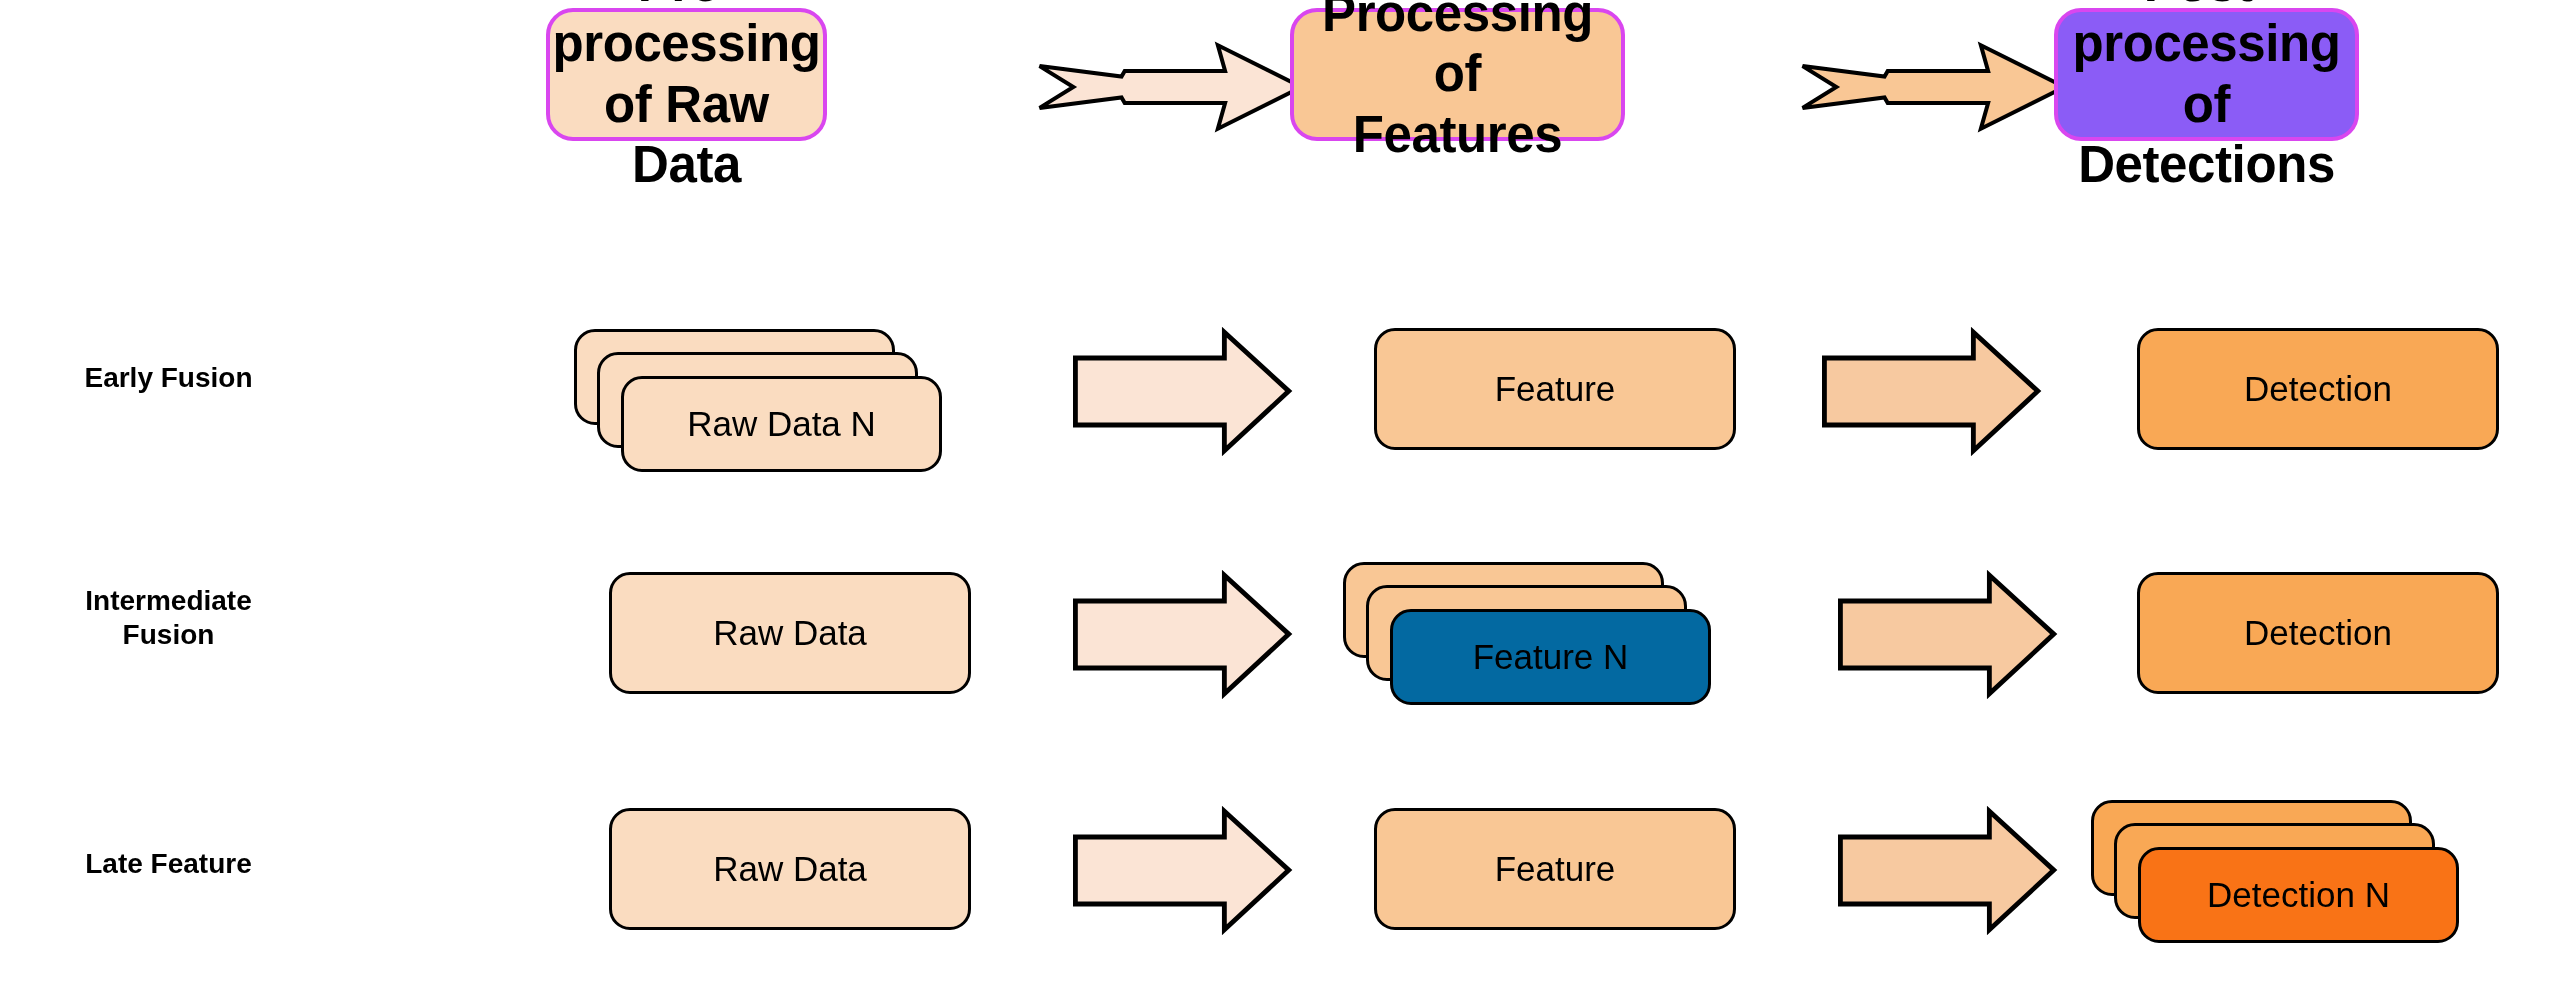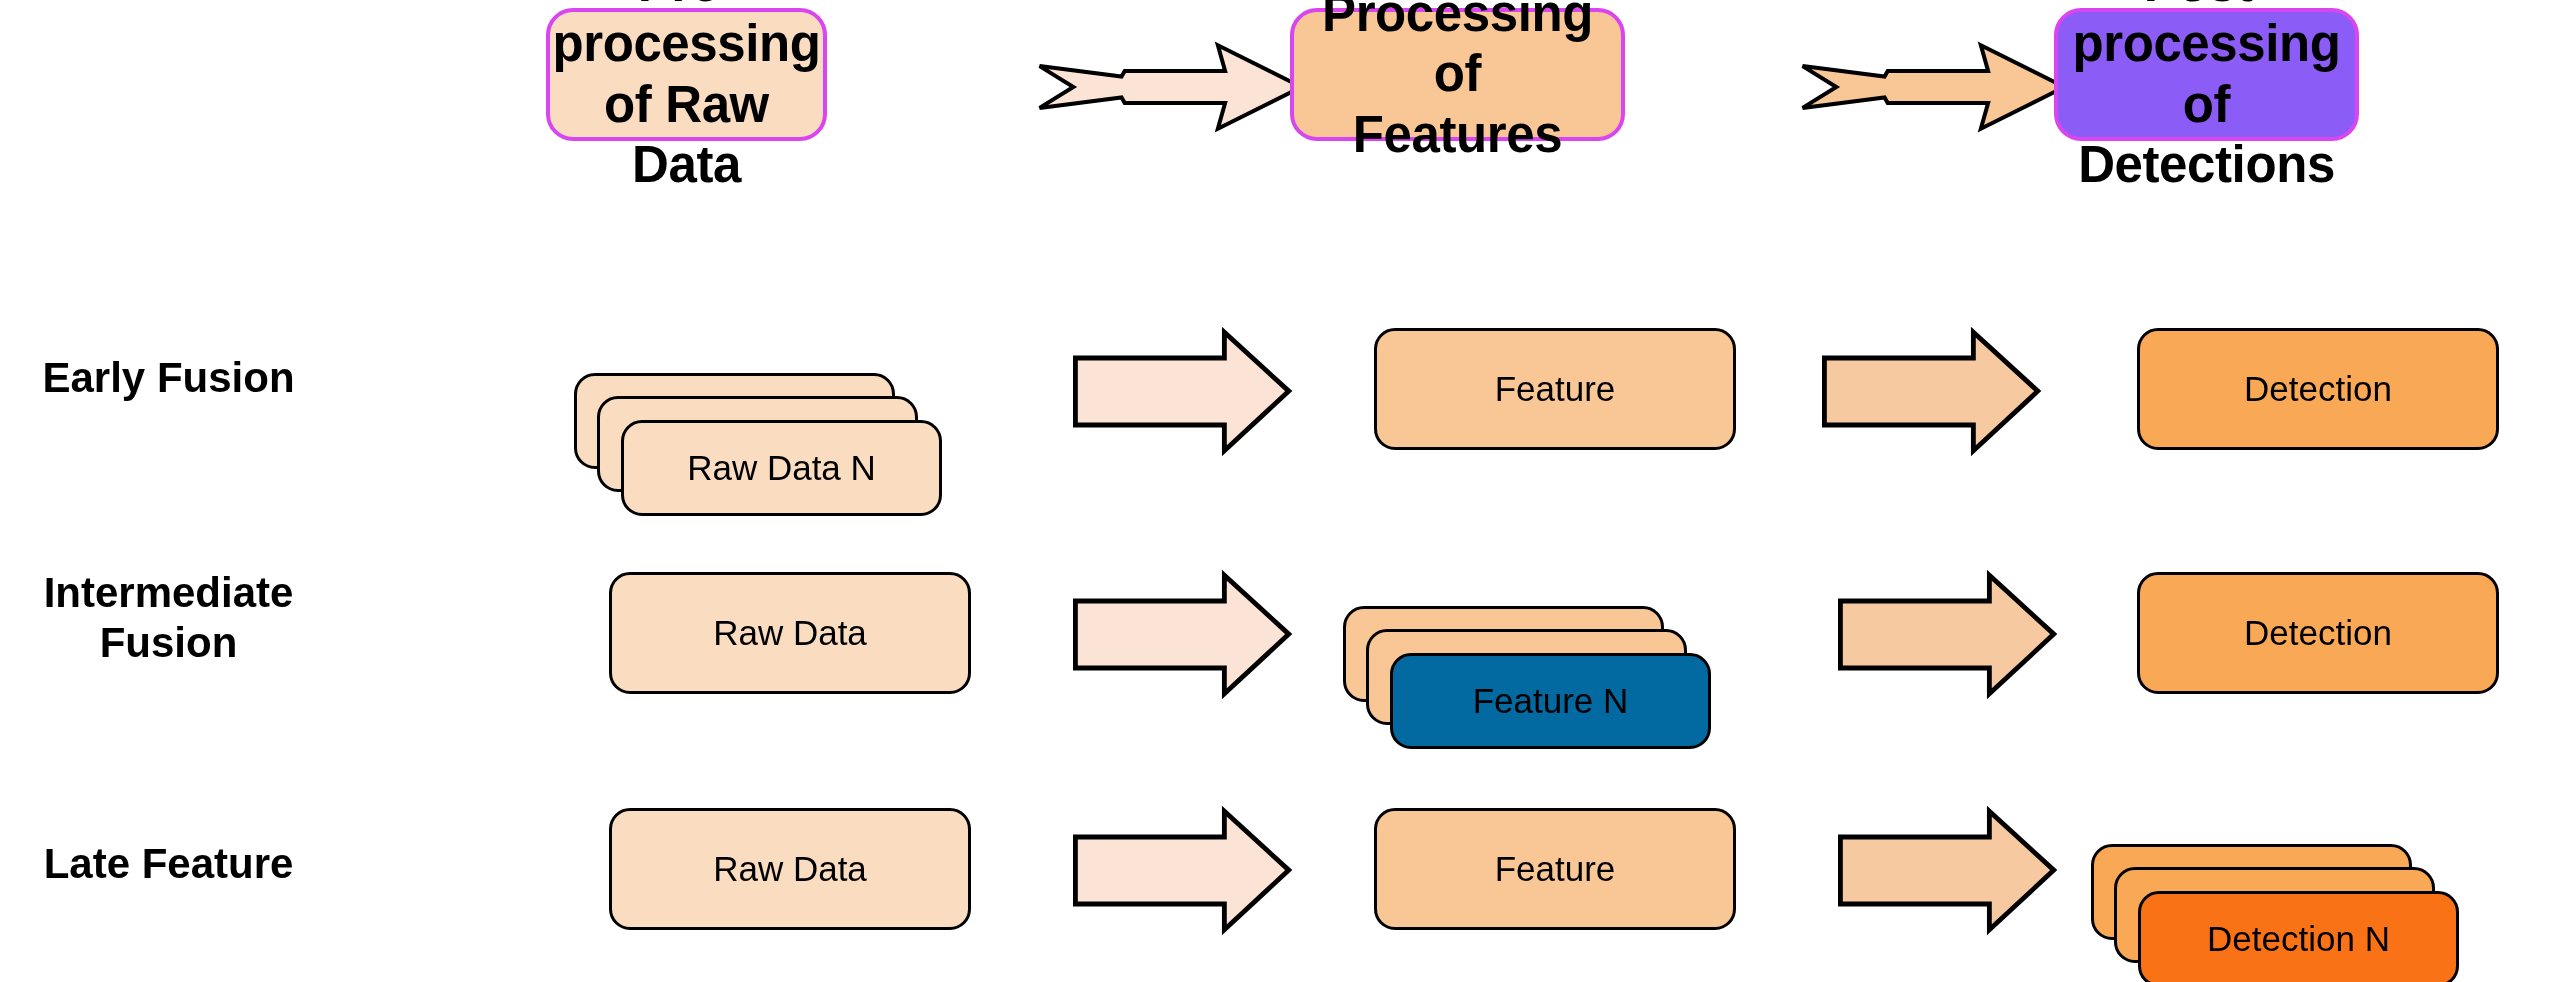--- a/index.html
+++ b/index.html
@@ -26,21 +26,21 @@
     line-height:1.18;
     color:#000000;
     letter-spacing:-0.4px;
     white-space:pre-line;
   }
 
   
   .row-label{
     position:absolute;
     font-weight:bold;
-    font-size:42px;
+    font-size:28px;
     line-height:1.2;
     color:#000000;
     text-align:center;
     white-space:pre-line;
     display:flex;
     align-items:center;
     justify-content:center;
   }
 
   
@@ -50,21 +50,21 @@
     border-radius:21px;
     box-sizing:border-box;
     display:flex;
     align-items:center;
     justify-content:center;
     font-size:35px;
     color:#000000;
     text-align:center;
   }
   .stack-wrap{position:absolute;}
-  .stack-wrap .item-box{position:absolute;left:0;top:0;margin-top:44px;}
+  .stack-wrap .item-box{position:absolute;left:0;top:0;}
 
   
   .arrow-holder{position:absolute;}
   .arrow-holder svg{display:block;width:100%;height:100%;overflow:visible;}
 </style>
 </head>
 <body>
 
 <div id="canvas">
 

